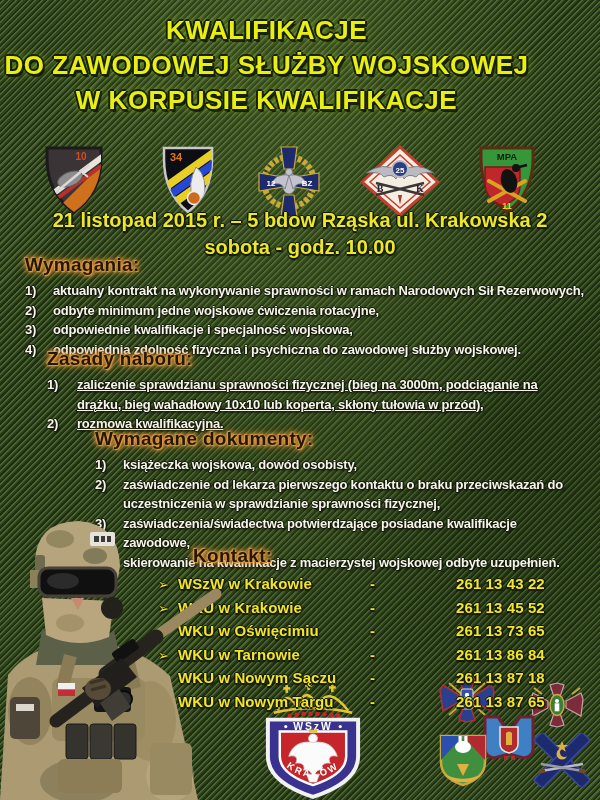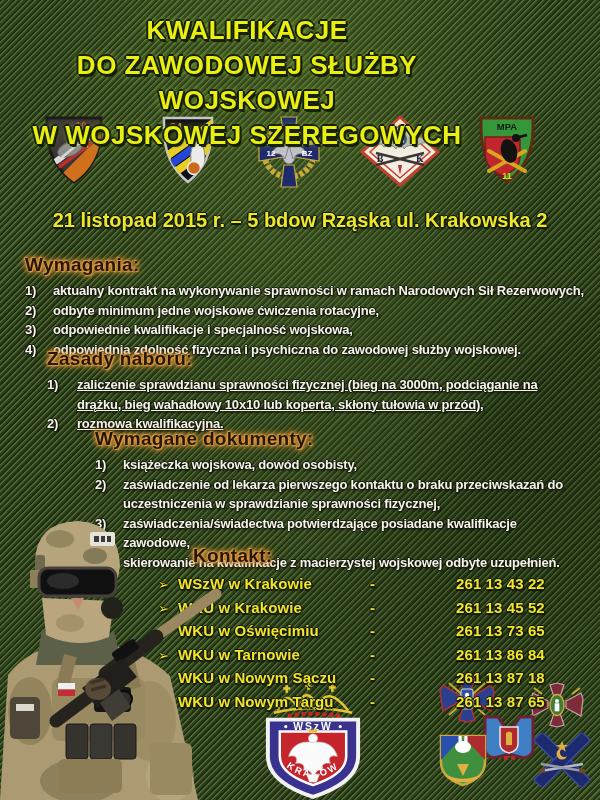--- a/index.html
+++ b/index.html
@@ -10,21 +10,21 @@
     background-image:
       radial-gradient(ellipse at 50% 10%, rgba(110,140,60,.30), rgba(0,0,0,0) 60%),
       radial-gradient(ellipse at 85% 55%, rgba(20,32,10,.35), rgba(0,0,0,0) 55%),
       repeating-linear-gradient(135deg,
         rgba(18,28,10,.60) 0 1.6px,
         rgba(112,142,74,.42) 1.6px 3.1px,
         rgba(42,62,24,.55) 3.1px 4.6px);
   }
   .abs{position:absolute;}
   
-  .title{top:13px;left:0;width:494px;text-align:center;z-index:3;}
+  .title{top:13px;left:0;width:533px;text-align:center;z-index:3;}
   .title div{
     font-size:26px;font-weight:bold;letter-spacing:.5px;line-height:35px;
     color:#e9ef10;
     text-shadow:
       -2px 0 0 #16200a, 2px 0 0 #16200a, 0 -2px 0 #16200a, 0 2px 0 #16200a,
       -1px -1px 0 #16200a, 1px 1px 0 #16200a, 2px 3px 1px #121a07,
       0 0 9px rgba(160,200,45,.9);
   }
   
   .event{top:207px;left:0;width:600px;text-align:center;z-index:3;}
@@ -55,35 +55,35 @@
   
   .contact-heading{top:544px;left:193px;z-index:3;}
   .contact-list{top:575px;left:158px;z-index:3;}
   .crow{display:grid;grid-template-columns:20px 192px 86px auto;align-items:baseline;height:23.5px;}
   .crow span{
     font-size:15px;font-weight:bold;color:#f2e52b;letter-spacing:.1px;
     text-shadow:-1.3px 0 0 #131b08,1.3px 0 0 #131b08,0 -1.3px 0 #131b08,0 1.5px 0 #131b08,1.5px 1.5px 2px rgba(0,0,0,.55);
   }
   .crow .bullet{font-size:13px;}
   
-  .badges-row{top:113px;left:0;width:600px;height:78px;z-index:2;}
+  .badges-row{top:143px;left:0;width:600px;height:78px;z-index:2;}
   .badges-row svg{position:absolute;top:0;}
   .soldier{top:511px;left:0;width:236px;height:289px;z-index:4;}
   .wszw{top:671px;left:256px;width:114px;height:129px;z-index:2;}
   .cluster svg{position:absolute;z-index:2;}
 </style>
 </head>
 <body>
 
 <div class="poster">
 
   <header class="abs title">
     <div>KWALIFIKACJE</div>
     <div>DO ZAWODOWEJ SŁUŻBY WOJSKOWEJ</div>
-    <div>W WOJSKOWEJ SZEREGOWYCH</div>
+    <div>W KORPUSIE KWALIFIKACJE</div>
   </header>
 
   <div class="abs badges-row">
 
     <svg style="left:43px" width="62" height="74" viewBox="0 0 62 74">
       <defs>
           <clipPath id="c10">
             <path d="M4,5 L58,5 L58,16 Q58,50 31,69 Q4,50 4,16 Z"></path>
           </clipPath>
         </defs>
@@ -160,20 +160,21 @@
       <ellipse cx="33" cy="38" rx="8" ry="12" transform="rotate(-14 33 38)" fill="#121210"></ellipse>
       <circle cx="40" cy="25" r="4" fill="#121210"></circle>
       <line x1="43" y1="24" x2="51" y2="22" stroke="#121210" stroke-width="2.5"></line>
       <text x="31" y="17" font-size="9.5" font-weight="bold" fill="#10200e" text-anchor="middle">MPA</text>
       <text x="31" y="66" font-size="9" font-weight="bold" fill="#f5d312" text-anchor="middle">11</text>
     </svg>
   </div>
 
   <div class="abs event">
     <div>21 listopad 2015 r. – 5 bdow Rząska ul. Krakowska 2</div>
+    <div>sobota - godz. 10.00</div>
   </div>
 
   <section class="abs sec-req">
     <div class="sec-heading">Wymagania:</div>
     <div class="nlist">
       <div class="nrow">
           <span class="num">1)</span>
           <span class="txt">aktualny kontrakt na wykonywanie sprawności w ramach Narodowych Sił Rezerwowych,</span>
         </div>
       <div class="nrow">

